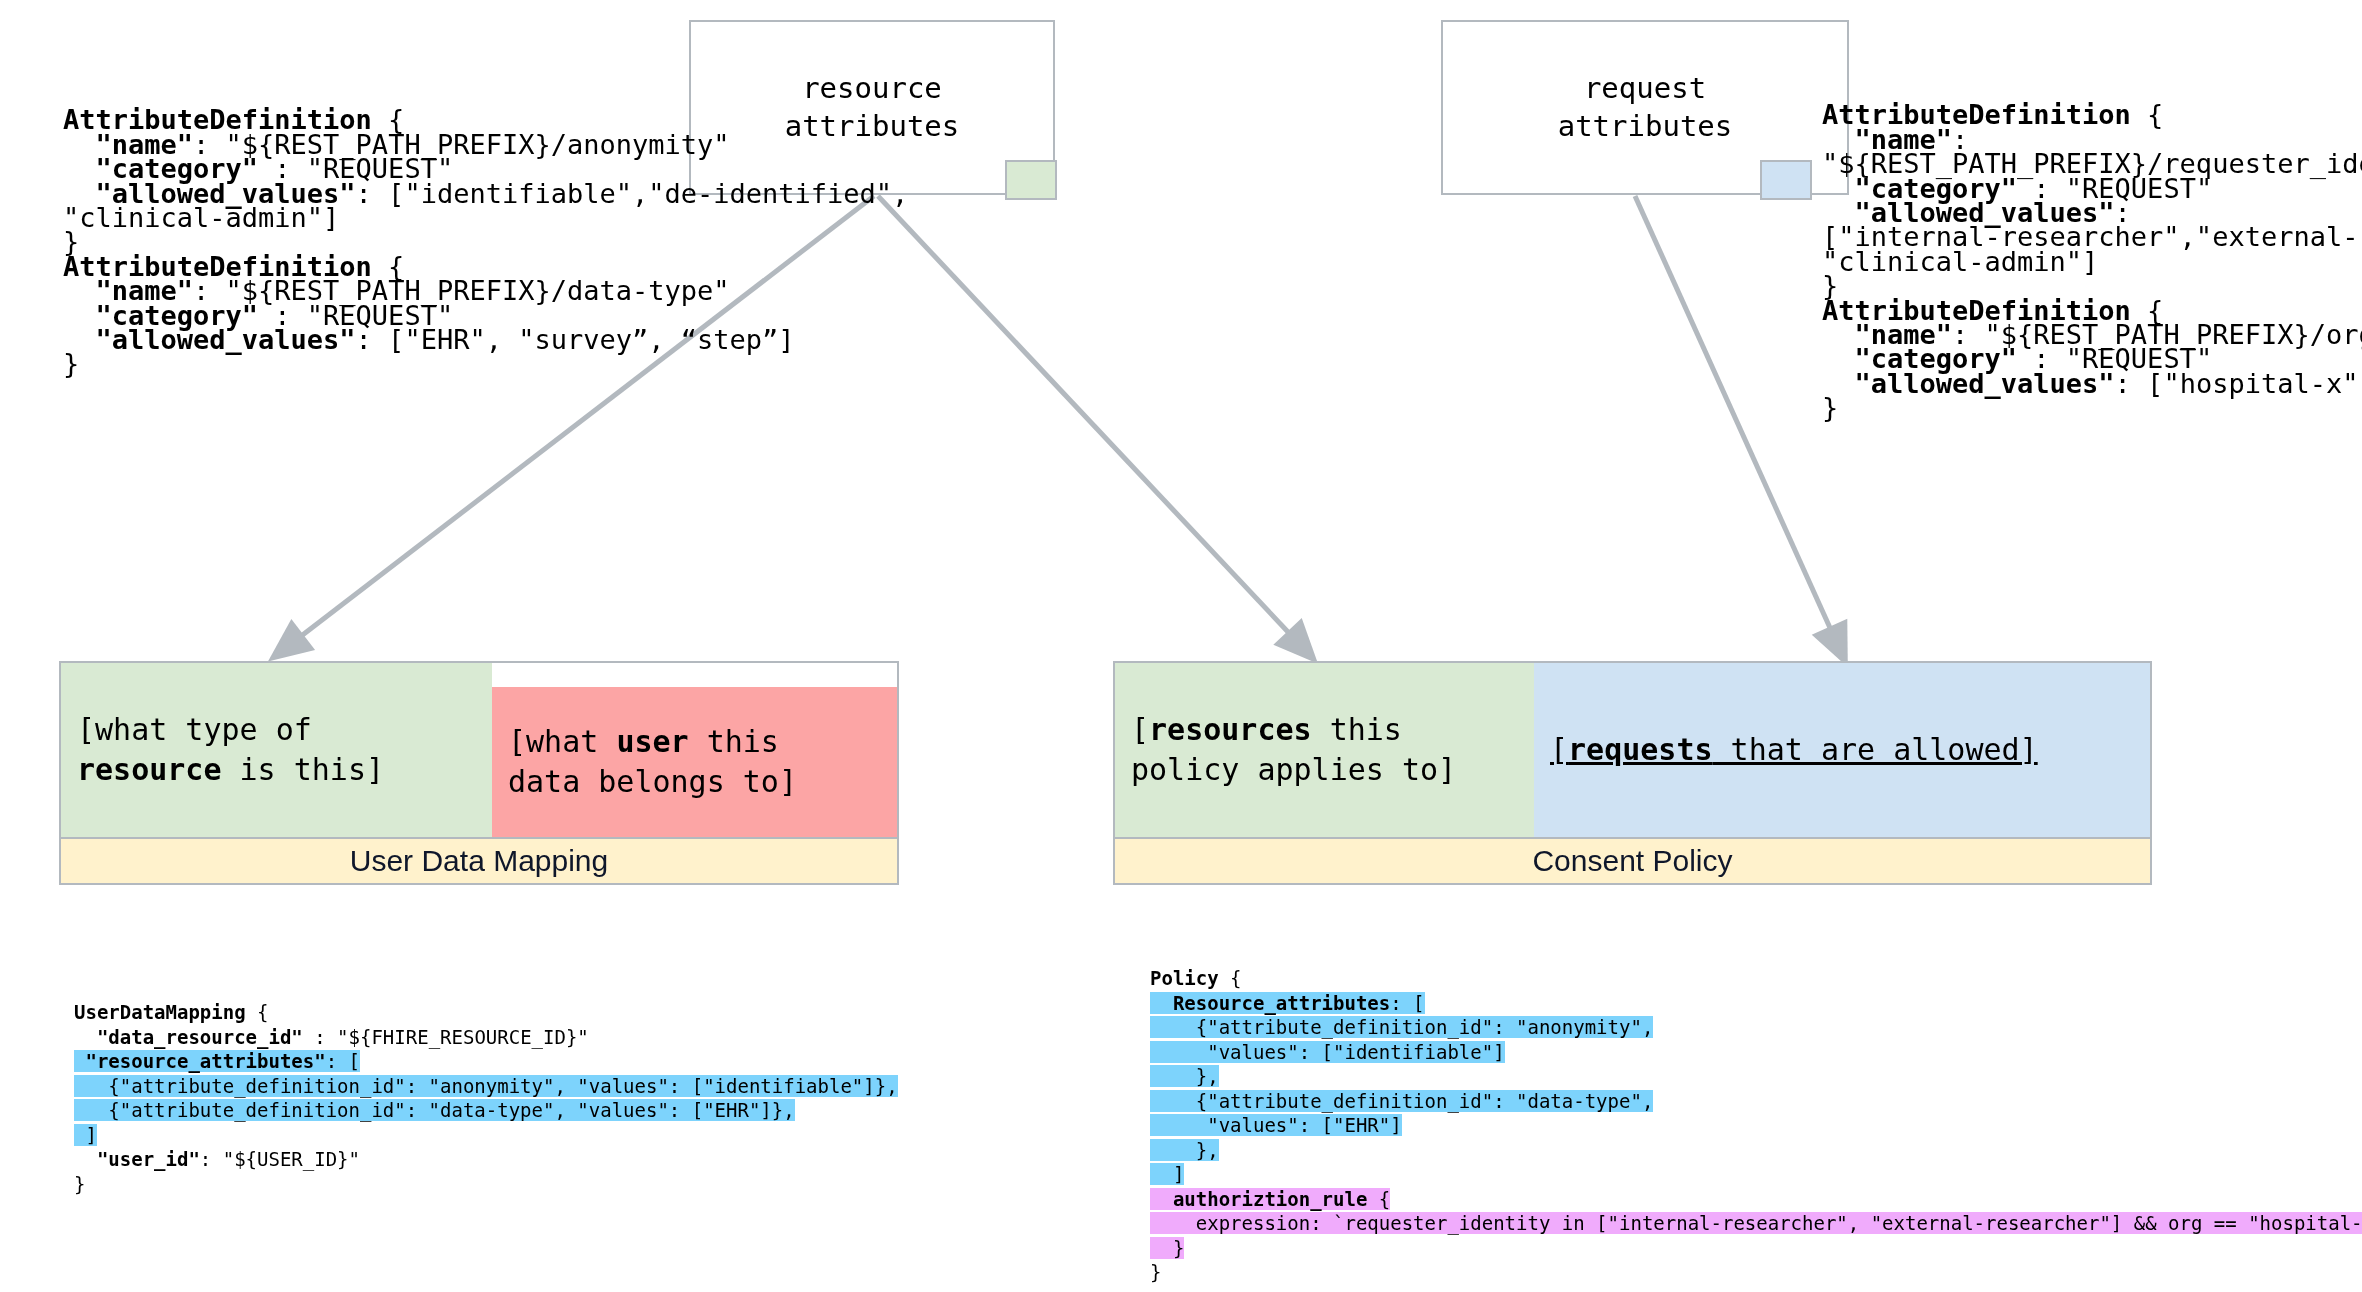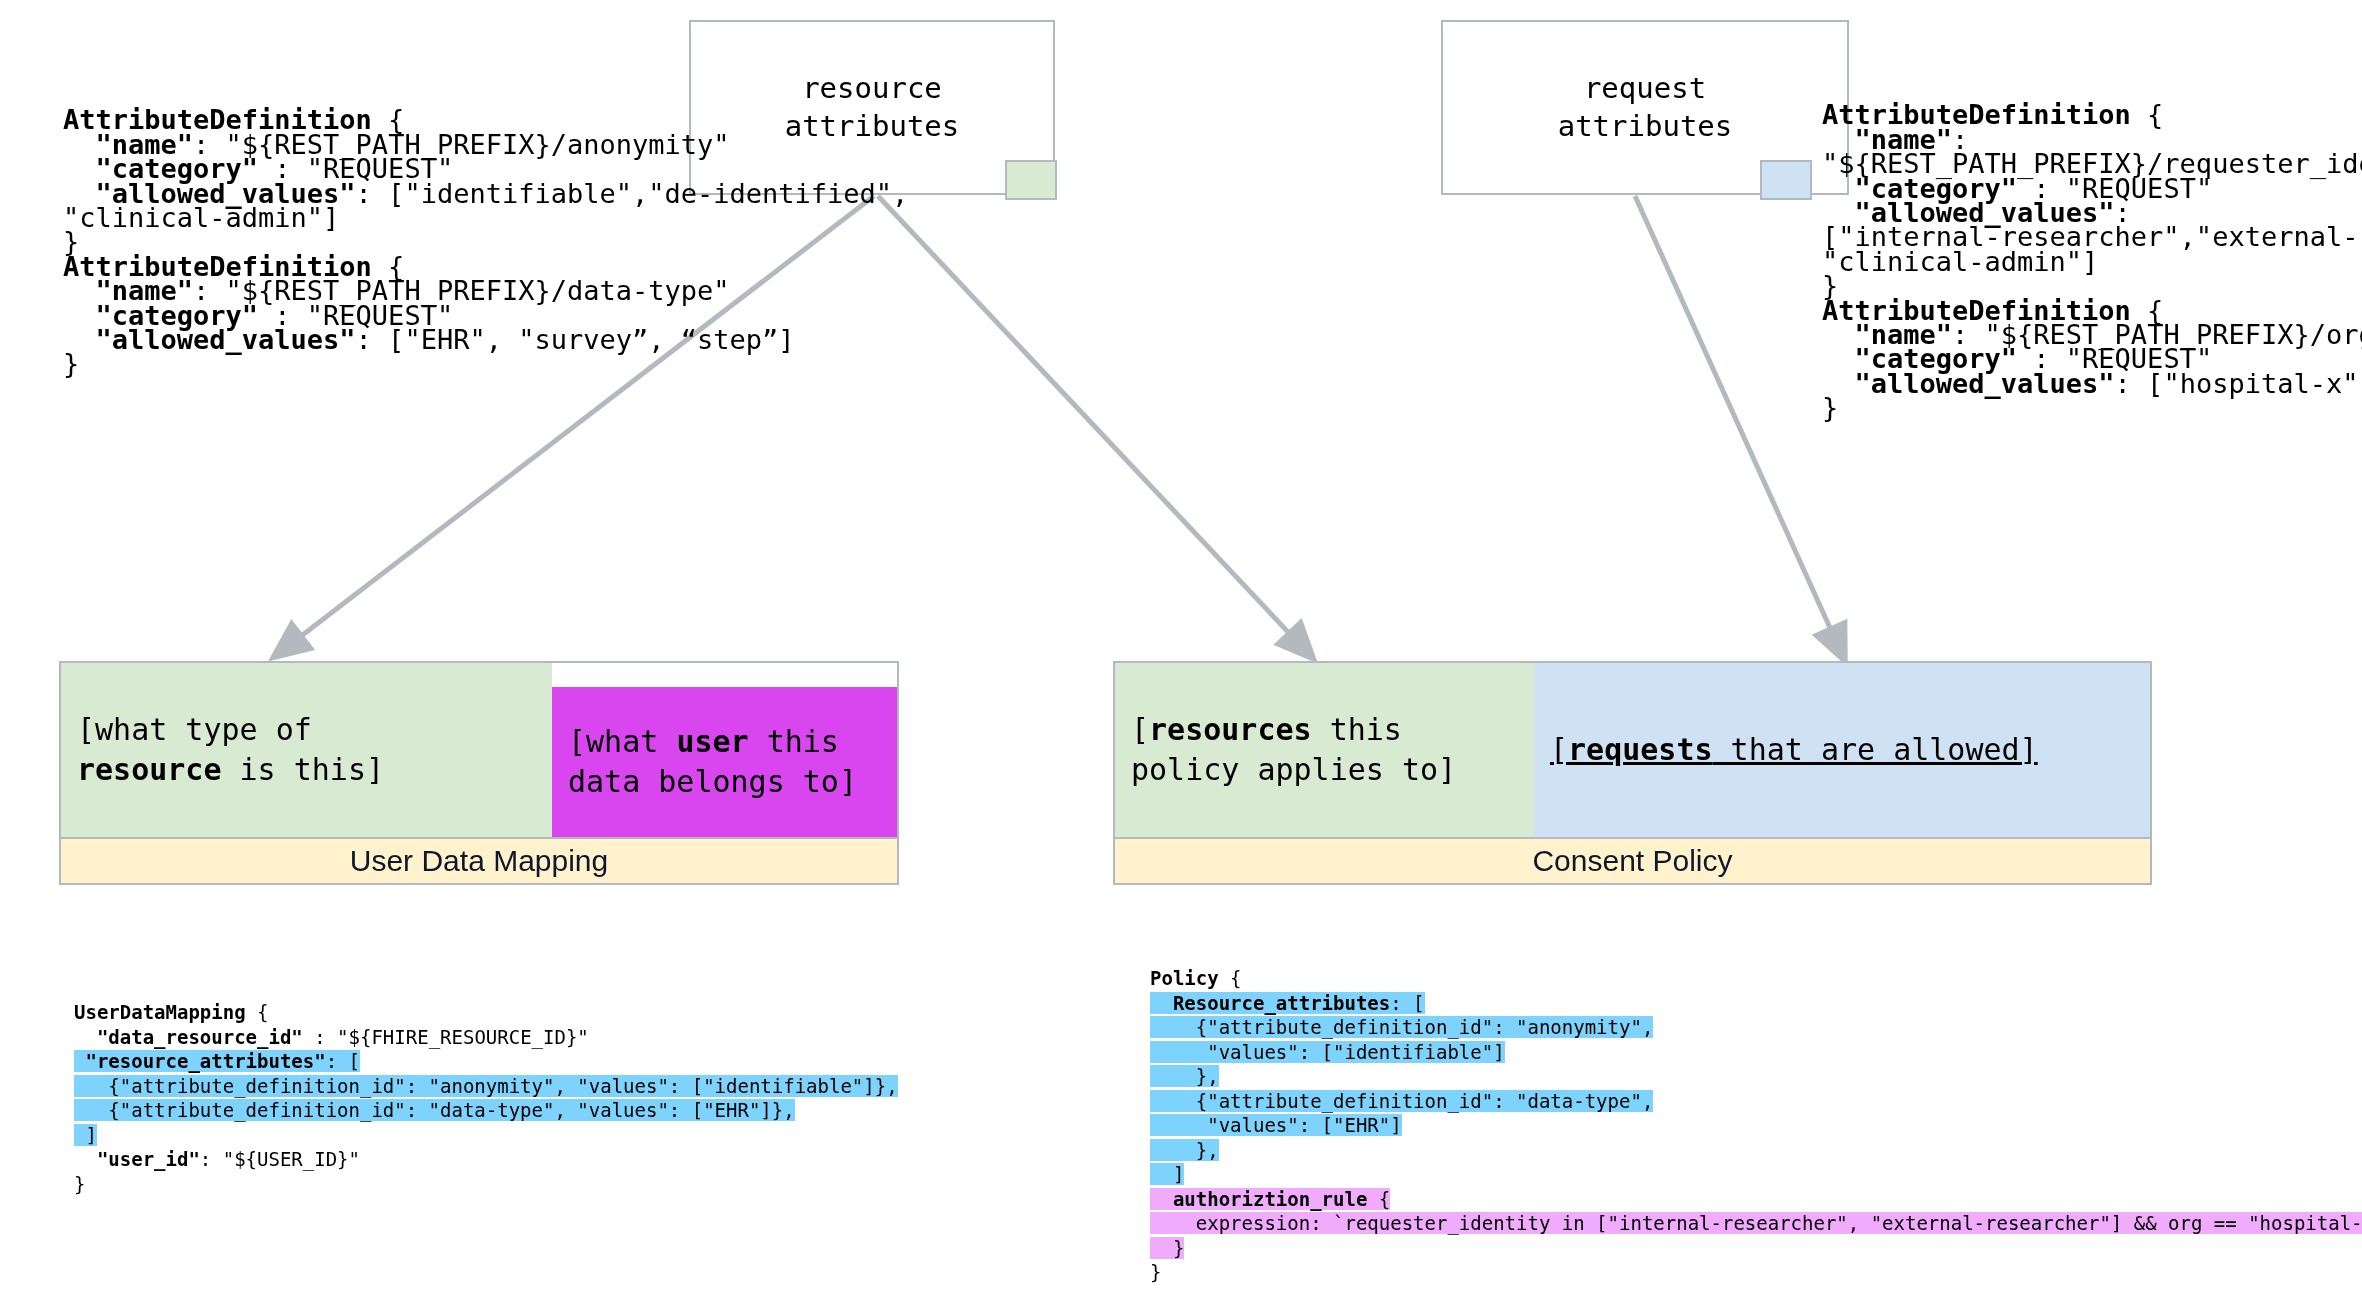--- a/index.html
+++ b/index.html
@@ -88,21 +88,21 @@
     align-items: center;
     padding: 0 16px;
     font-family: "DejaVu Sans Mono", monospace;
     font-size: 30px;
     line-height: 1.35;
     color: #000000;
   }
   .cell .txt { white-space: pre-line; }
   .cell b { font-weight: bold; }
   .cell-green { background: #d9ead3; }
-  .cell-white { background: #d946ef; margin-top: 24px; }
+  .cell-white { background: #fca5a5; margin-top: 24px; }
   .cell-blue  { background: #cfe2f3; }
   .entity-footer {
     background: #fff2cc;
     border-top: 2px solid #b3b9bf;
     height: 44px;
     display: flex;
     align-items: center;
     justify-content: center;
     font-family: "Liberation Sans", sans-serif;
     font-size: 30px;
@@ -163,21 +163,21 @@
 "clinical-admin"]
 }
 <b>AttributeDefinition</b> {
   <b>"name"</b>: "${REST_PATH_PREFIX}/org"
   <b>"category"</b> : "REQUEST"
   <b>"allowed_values"</b>: ["hospital-x", "payer_y”]
 }</div>
 
   <div class="entity" style="left:59px; top:661px; width:840px; height:224px;">
     <div class="entity-body">
-      <div class="cell cell-green" style="width:491px;">
+      <div class="cell cell-green" style="width:431px;">
         <span class="txt">[what type of
 <b>resource</b> is this]</span>
       </div>
       <div class="cell cell-white" style="flex:1 1 auto;">
         <span class="txt">[what <b>user</b> this
 data belongs to]</span>
       </div>
     </div>
     <div class="entity-footer">User Data Mapping</div>
   </div>

